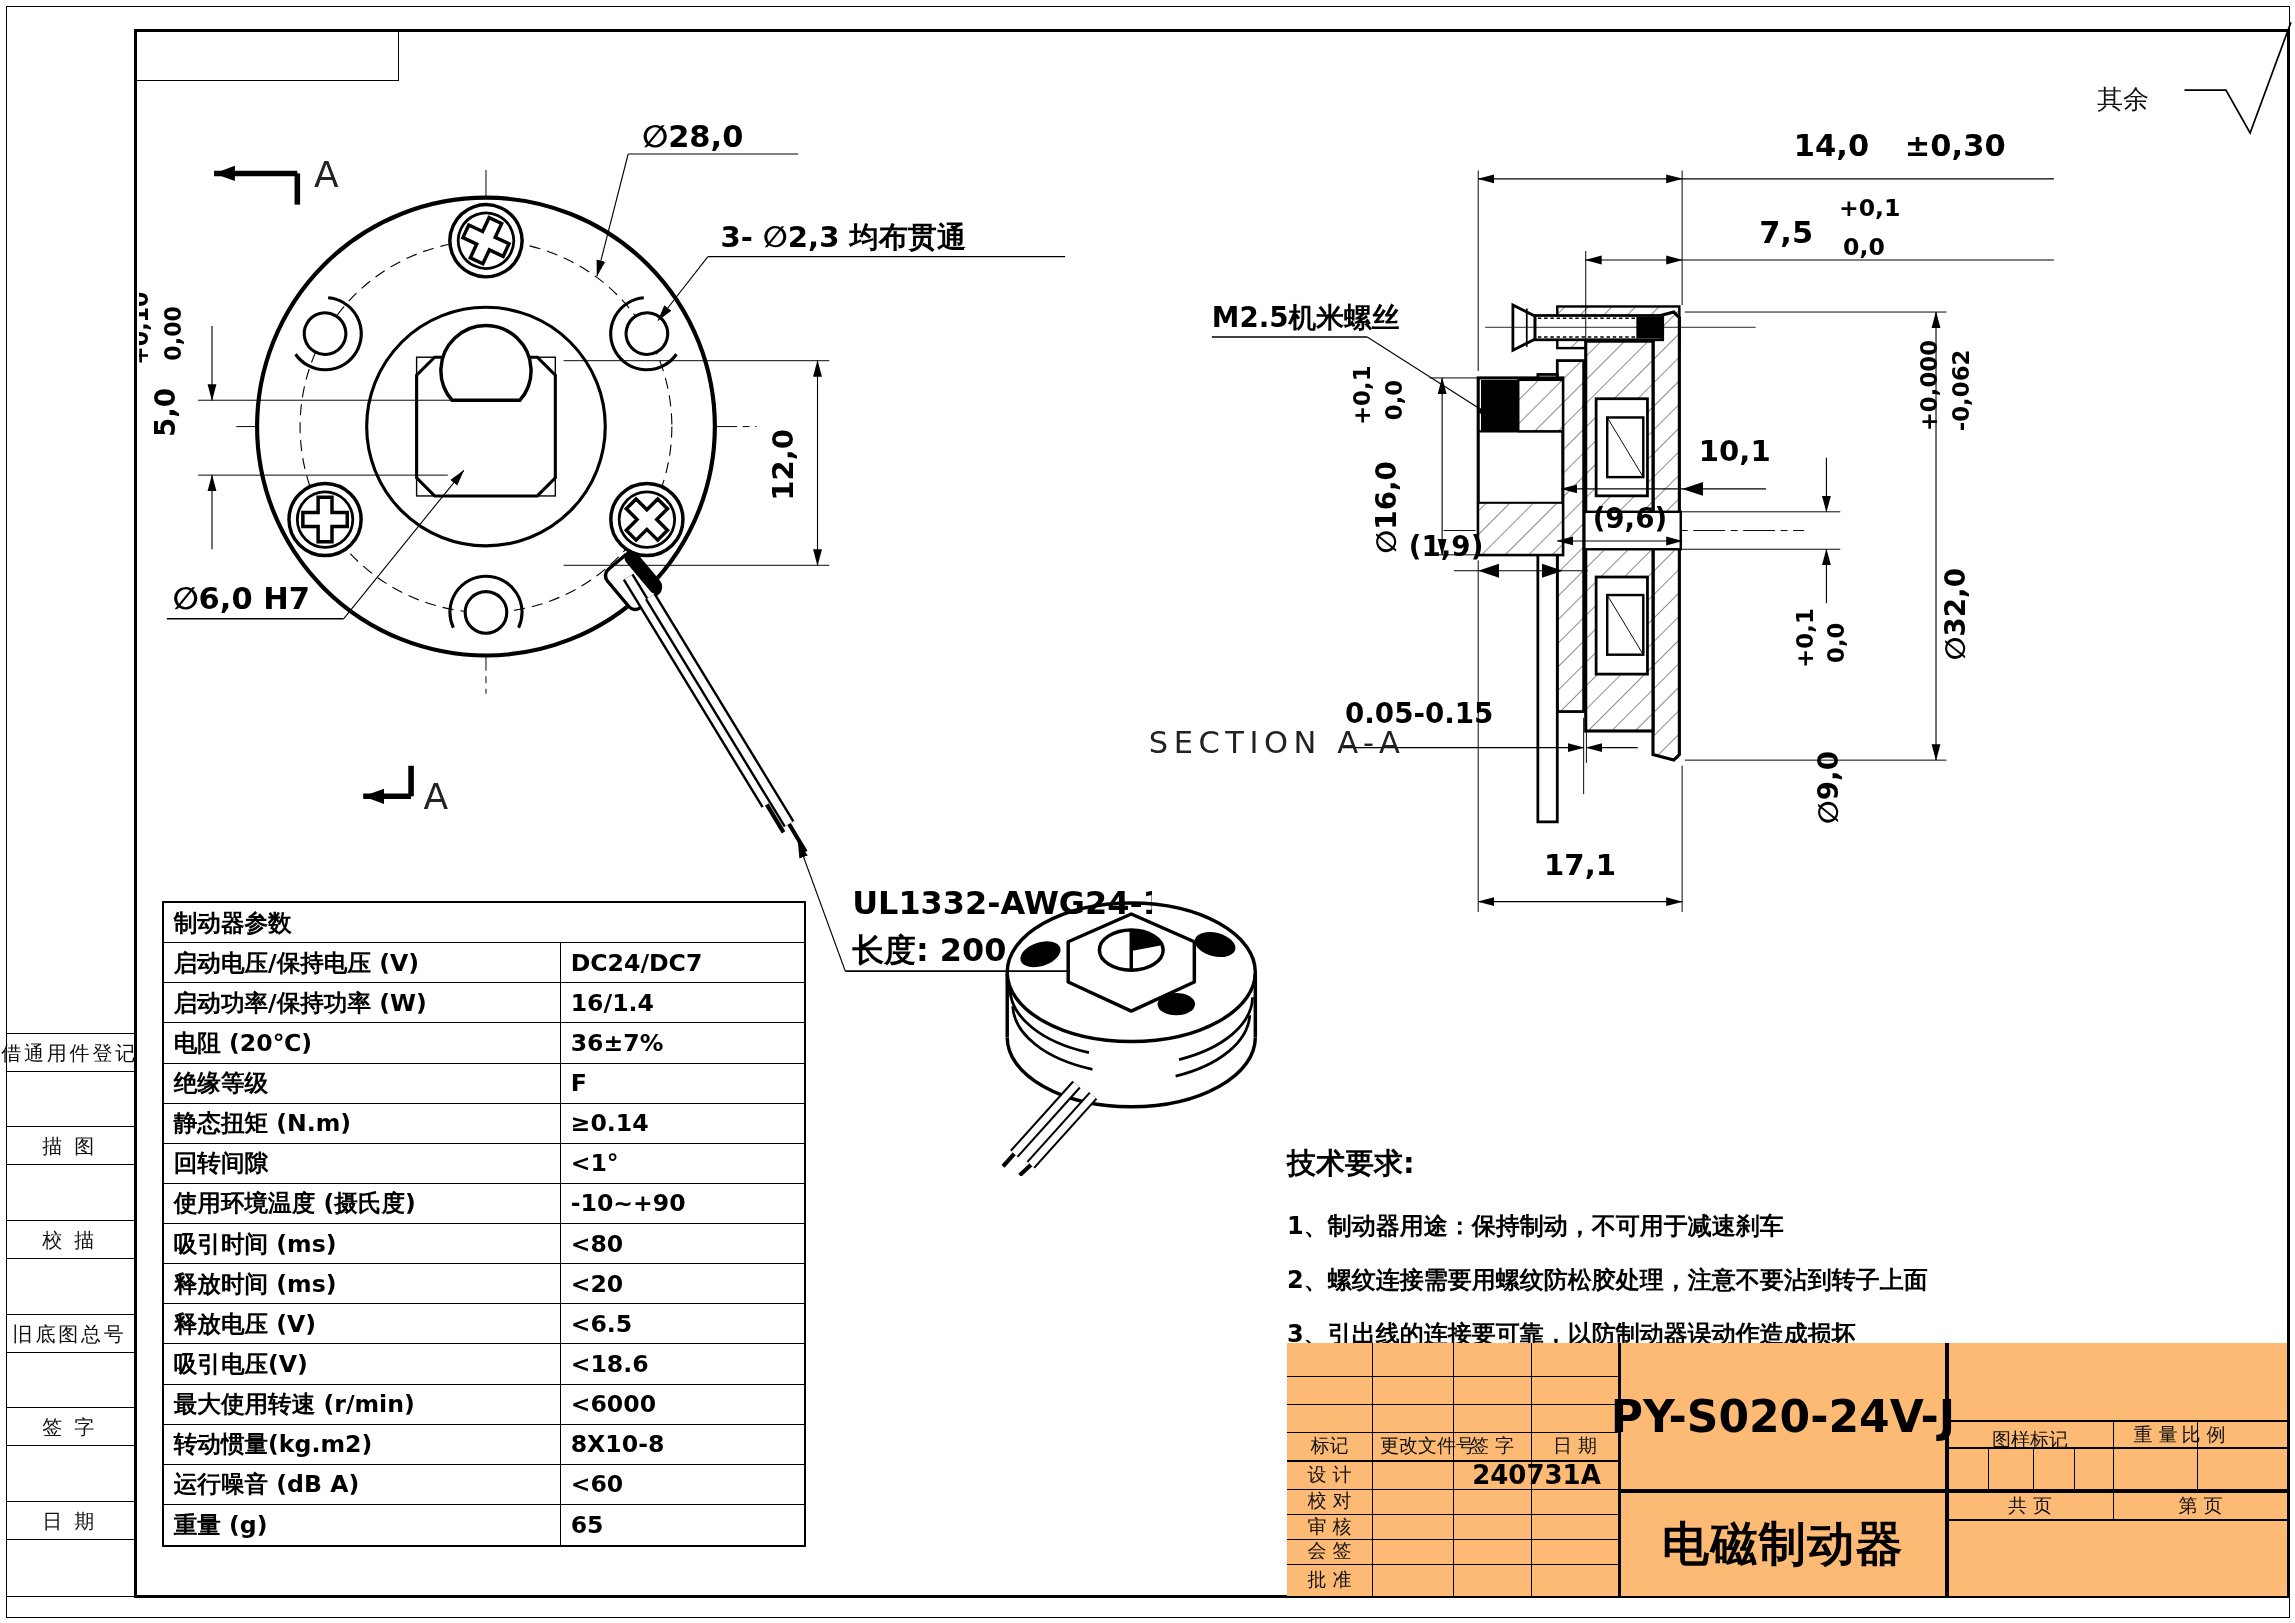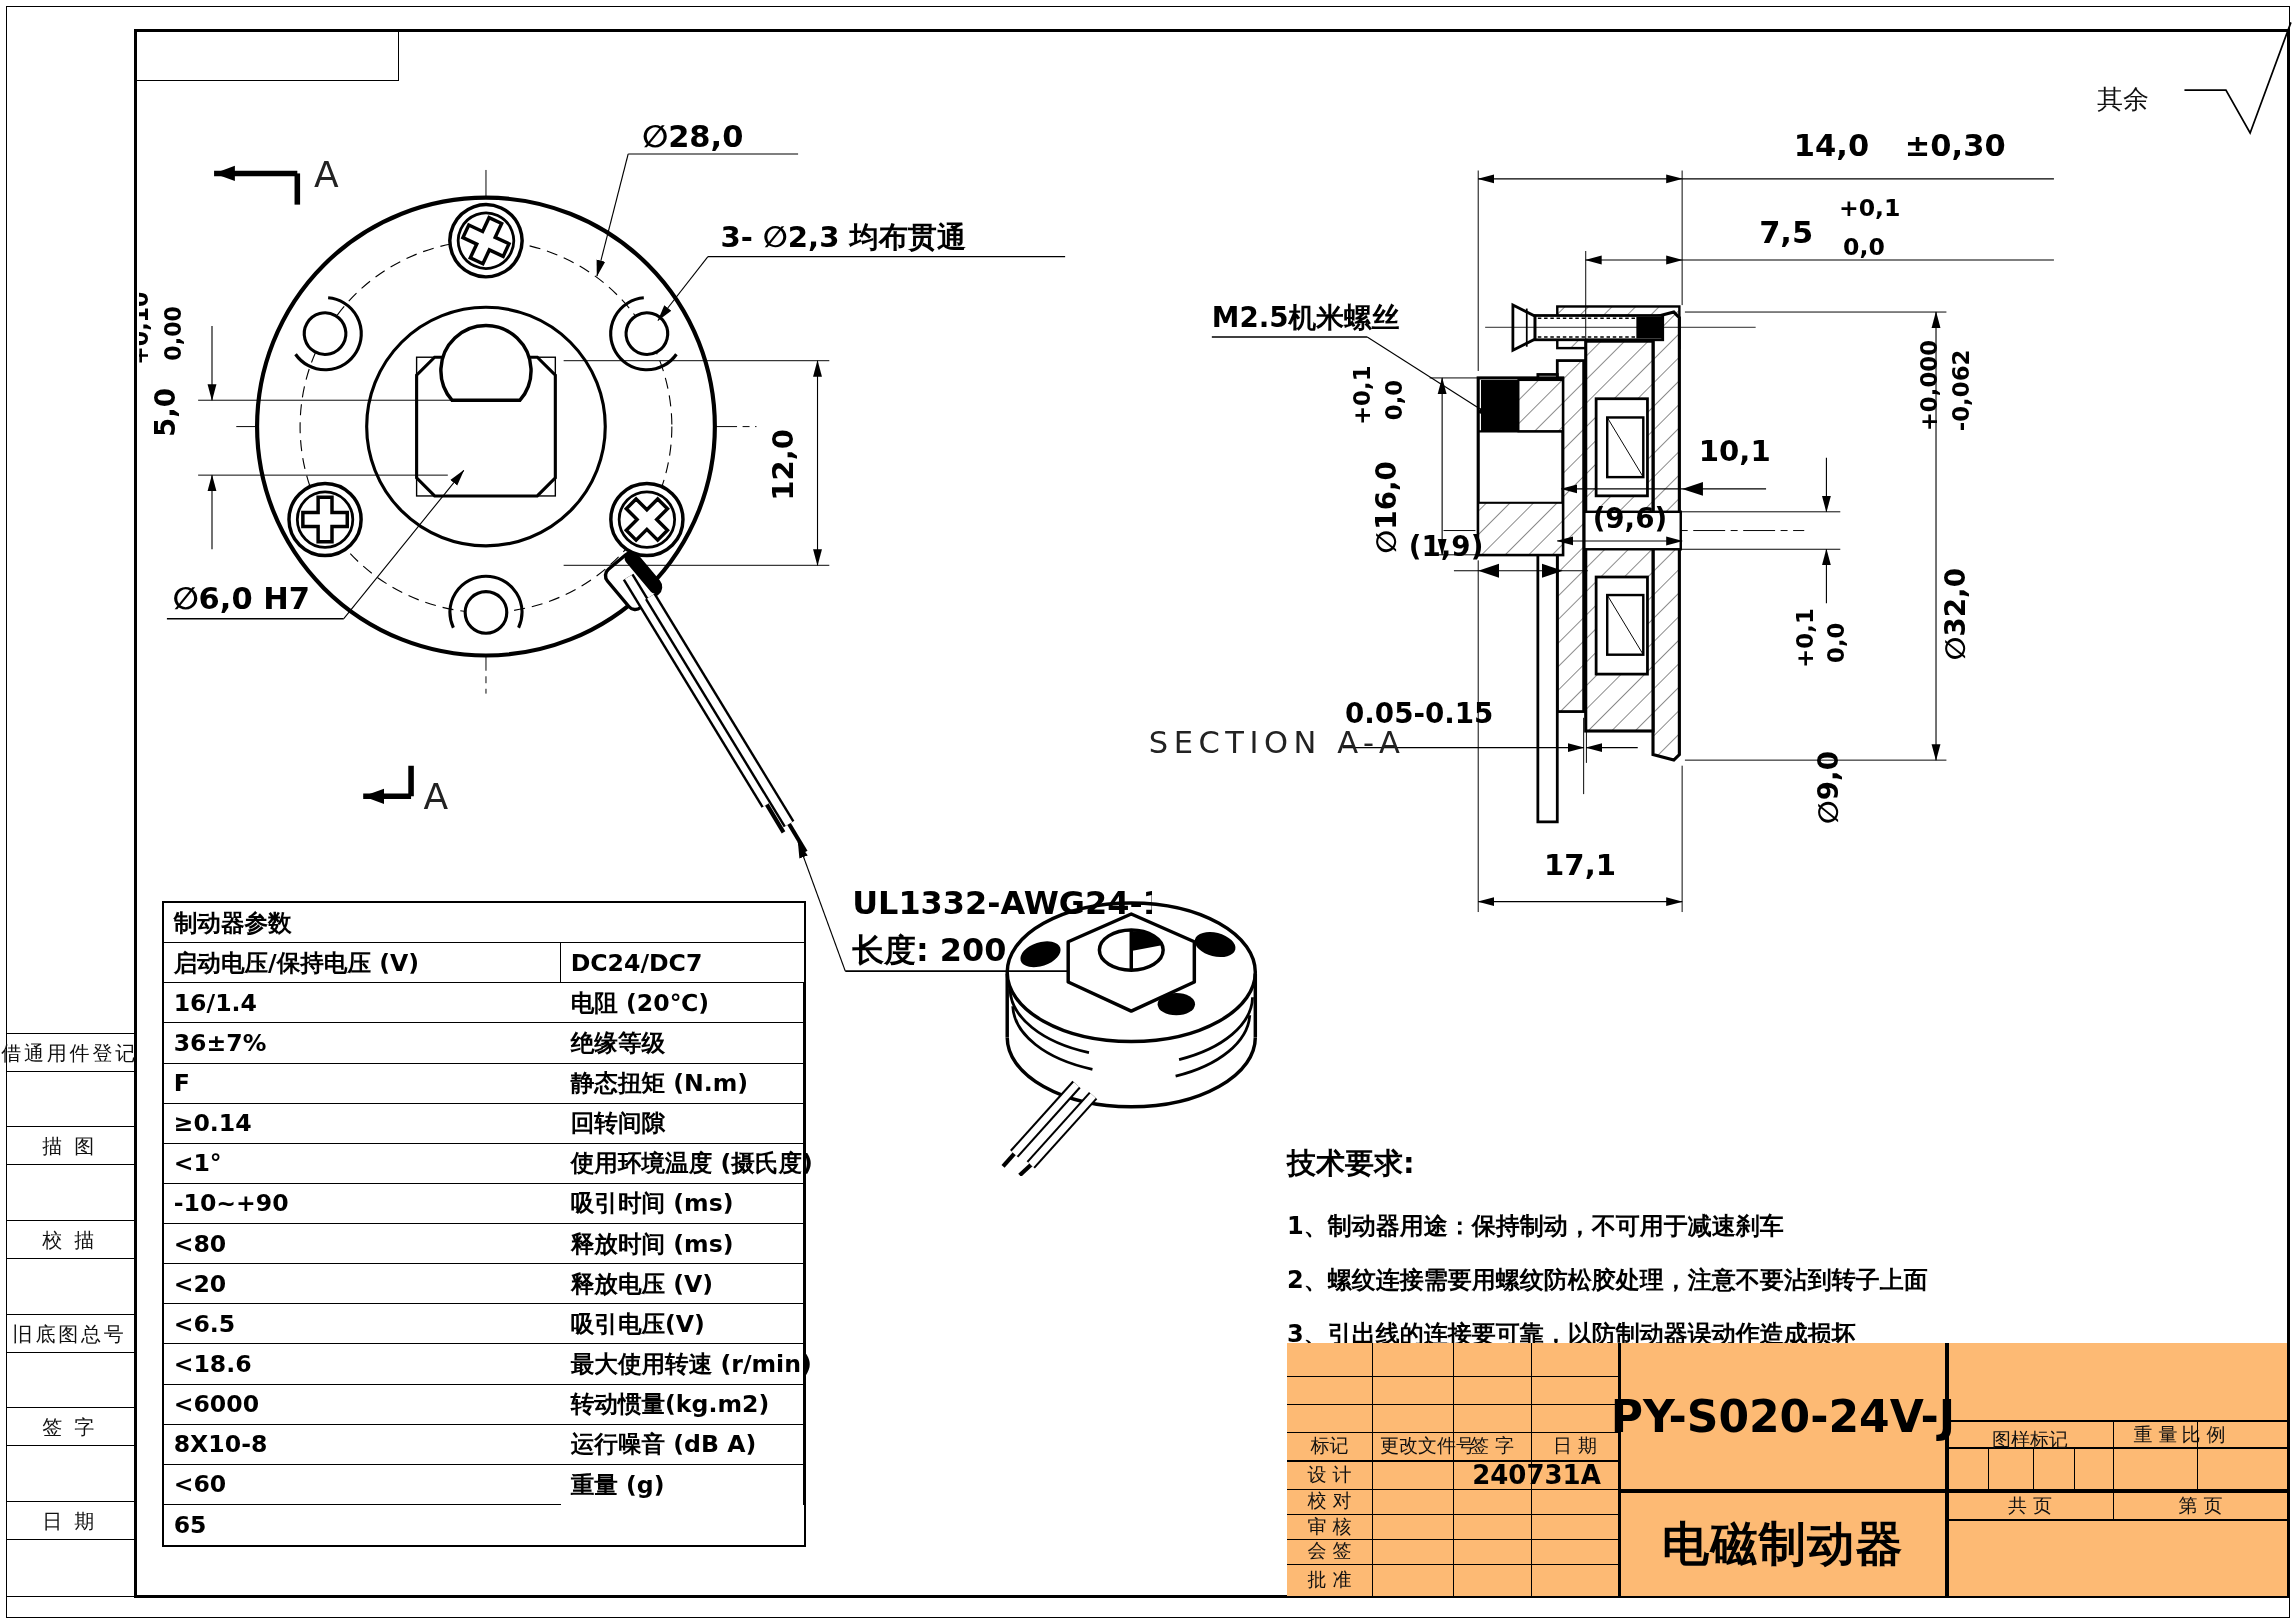--- a/index.html
+++ b/index.html
@@ -305,20 +305,21 @@
       <line x1="176" y1="314" x2="86" y2="414" stroke="#fff" stroke-width="10"></line>
       <line x1="62" y1="398" x2="46" y2="416" stroke="#000" stroke-width="6"></line>
       <line x1="86" y1="414" x2="70" y2="429" stroke="#000" stroke-width="6"></line>
     </g>
   </svg>
 
   <div class="ptable">
     <div class="cell head">制动器参数</div>
     <div class="cell">启动电压/保持电压 (V)</div>
       <div class="cell val">DC24/DC7</div>
+    <div class="cell">启动功率/保持功率  (W)</div>
       <div class="cell val">16/1.4</div>
     <div class="cell">电阻 (20℃)</div>
       <div class="cell val">36±7%</div>
     <div class="cell">绝缘等级</div>
       <div class="cell val">F</div>
     <div class="cell">静态扭矩 (N.m)</div>
       <div class="cell val">≥0.14</div>
     <div class="cell">回转间隙</div>
       <div class="cell val">&lt;1°</div>
     <div class="cell">使用环境温度 (摄氏度)</div>

